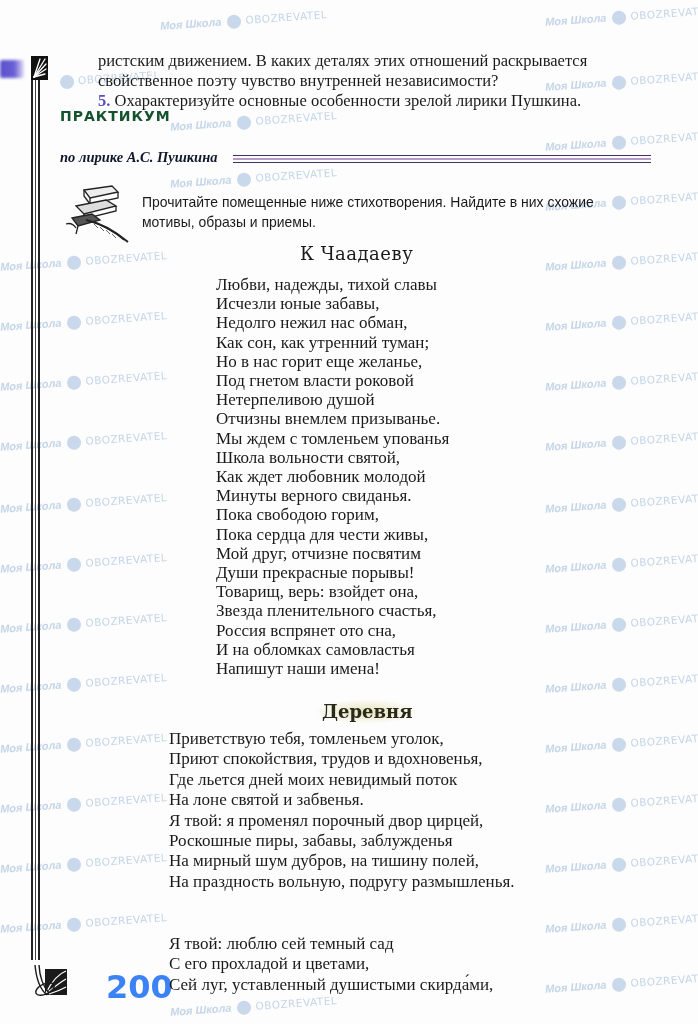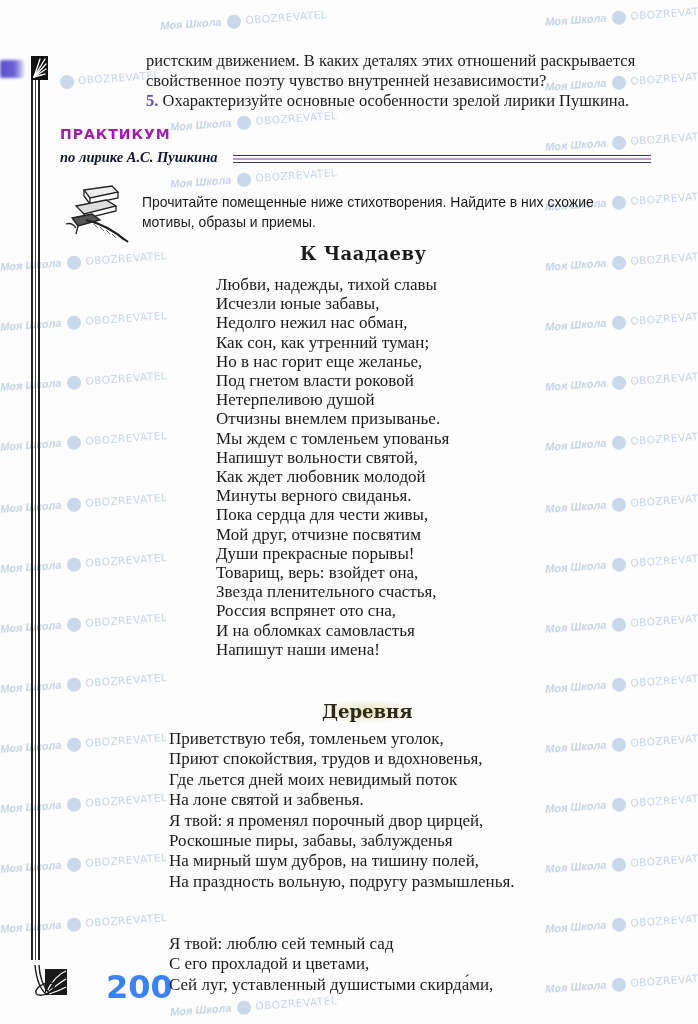--- a/index.html
+++ b/index.html
@@ -80,32 +80,32 @@
     }
     
     .intro {
       position: absolute;
       left: 98px;
       top: 51px;
       width: 560px;
       font-size: 16.5px;
       line-height: 20px;
     }
-    .intro .line { white-space: nowrap; margin-left: 48px; }
+    .intro .line { white-space: nowrap; }
     .intro .num { color: #5b4fb8; font-weight: bold; }
     
     .practicum-title {
       position: absolute;
       left: 60px;
-      top: 126px;
+      top: 108px;
       font-family: "DejaVu Sans", "Liberation Sans", sans-serif;
       font-weight: bold;
       font-size: 14px;
       letter-spacing: 1px;
-      color: #a21caf;
+      color: #14532d;
     }
     .practicum-sub {
       position: absolute;
       left: 60px;
       top: 149px;
       font-style: italic;
       font-weight: bold;
       font-size: 14.5px;
       color: #0f172a;
       white-space: nowrap;
@@ -141,21 +141,21 @@
       line-height: 20px;
       transform: scaleX(0.93);
       transform-origin: left top;
     }
     .instruction .line { white-space: nowrap; }
     
     .poem-title {
       position: absolute;
       font-family: "DejaVu Serif", "Liberation Serif", serif;
       font-size: 18px;
-      font-weight: bold;
+      font-weight: normal;
       white-space: nowrap;
     }
     .title-1 { left: 300px; top: 243px; letter-spacing: 0.5px; }
     .title-2 {
       left: 314px; top: 699px;
       font-weight: bold;
       color: #2a2a18;
       background: radial-gradient(ellipse at center, rgba(210,205,130,0.55) 0%, rgba(255,255,255,0) 70%);
       padding: 2px 8px;
       text-align: center;
@@ -306,23 +306,24 @@
   <div class="poem poem-1">
     <div class="line">Любви, надежды, тихой славы</div>
     <div class="line">Исчезли юные забавы,</div>
     <div class="line">Недолго нежил нас обман,</div>
     <div class="line">Как сон, как утренний туман;</div>
     <div class="line">Но в нас горит еще желанье,</div>
     <div class="line">Под гнетом власти роковой</div>
     <div class="line">Нетерпеливою душой</div>
     <div class="line">Отчизны внемлем призыванье.</div>
     <div class="line">Мы ждем с томленьем упованья</div>
-    <div class="line">Напишут вольности святой,</div>
+    <div class="line">Школа вольности святой,</div>
     <div class="line">Как ждет любовник молодой</div>
     <div class="line">Минуты верного свиданья.</div>
+    <div class="line">Пока свободою горим,</div>
     <div class="line">Пока сердца для чести живы,</div>
     <div class="line">Мой друг, отчизне посвятим</div>
     <div class="line">Души прекрасные порывы!</div>
     <div class="line">Товарищ, верь: взойдет она,</div>
     <div class="line">Звезда пленительного счастья,</div>
     <div class="line">Россия вспрянет ото сна,</div>
     <div class="line">И на обломках самовластья</div>
     <div class="line">Напишут наши имена!</div>
   </div>
 

